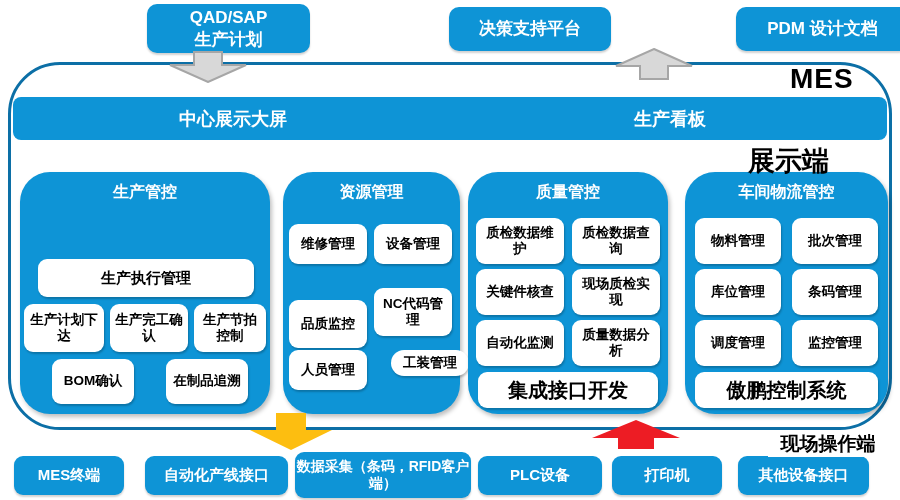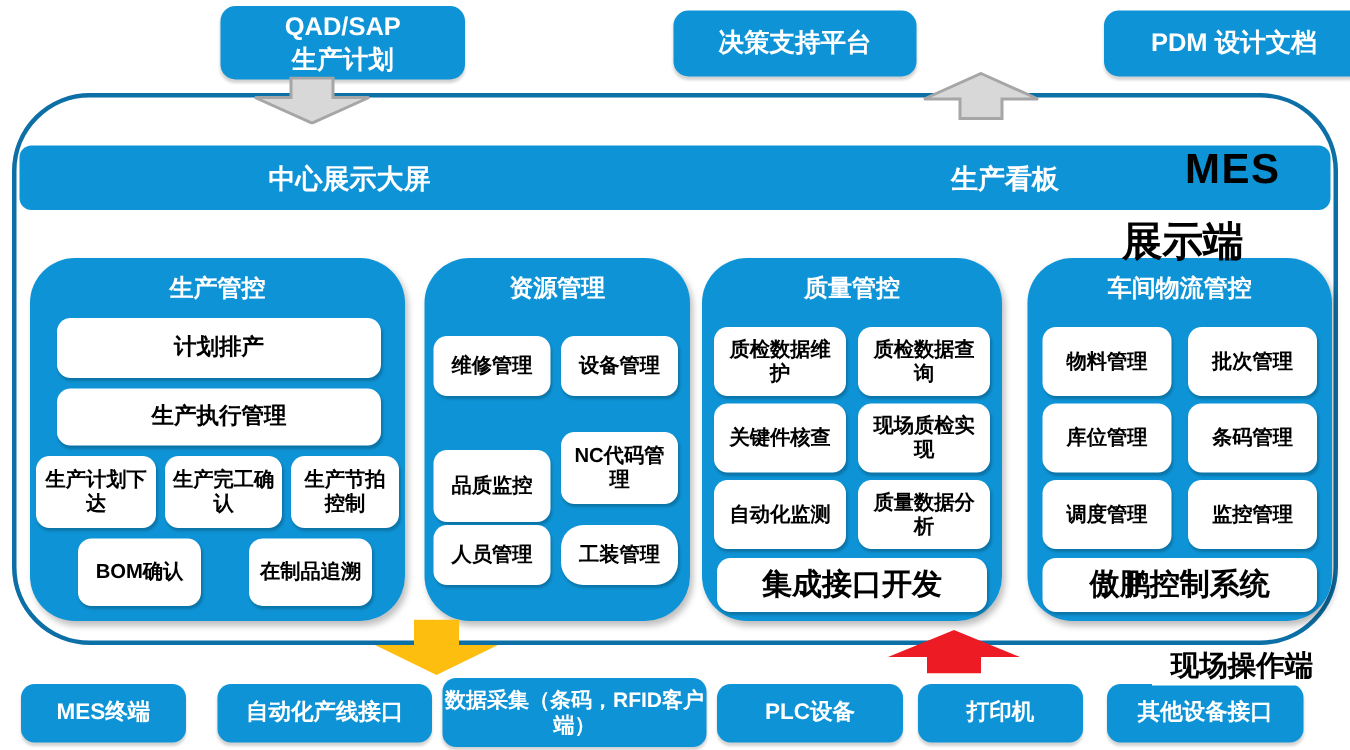--- a/index.html
+++ b/index.html
@@ -27,21 +27,21 @@
   .arrow { position:absolute; z-index:6; }
 
   
   .mes-container {
     position:absolute; left:8px; top:62px; width:884px; height:368px;
     border:3px solid var(--container-border,#0c6fa6);
     border-radius:52px; background:#fff; z-index:1;
   }
   .mes-title {
     position:absolute; left:790px; top:63px; z-index:5;
-    font-size:28px; font-weight:800; color:#000; letter-spacing:1px;margin-top:34px;
+    font-size:28px; font-weight:800; color:#000; letter-spacing:1px;
   }
   .display-bar {
     position:absolute; left:13px; top:97px; width:874px; height:43px;
     background:var(--primary-blue,#0e94d6); border-radius:8px; z-index:2;
   }
   .display-bar .half {
     position:absolute; top:0; height:100%;
     display:flex; align-items:center; justify-content:center;
     color:#fff; font-weight:bold; font-size:18px;
   }
@@ -99,37 +99,36 @@
   <div class="mes-title">MES</div>
 
   <div class="display-bar">
     <div class="half half-left">中心展示大屏</div>
     <div class="half half-right">生产看板</div>
   </div>
   <div class="side-label label-display">展示端</div>
 
   <div class="panel" style="left:20px; width:250px;">
     <div class="panel-title">生产管控</div>
-    <div class="wbox" style="left:18px; top:40px; width:216px; height:40px; font-size:15px;">计划排产</div>
     <div class="wbox" style="left:18px; top:87px; width:216px; height:38px; font-size:15px;">生产执行管理</div>
     <div class="wbox" style="left:4px;  top:132px; width:80px; height:48px;">生产计划下达</div>
     <div class="wbox" style="left:90px; top:132px; width:78px; height:48px;">生产完工确认</div>
     <div class="wbox" style="left:174px; top:132px; width:72px; height:48px;">生产节拍控制</div>
     <div class="wbox" style="left:32px; top:187px; width:82px; height:45px;">BOM确认</div>
     <div class="wbox" style="left:146px; top:187px; width:82px; height:45px;">在制品追溯</div>
   </div>
 
   <div class="panel" style="left:283px; width:177px;">
     <div class="panel-title">资源管理</div>
     <div class="wbox" style="left:6px;  top:52px; width:78px; height:40px;">维修管理</div>
     <div class="wbox" style="left:91px; top:52px; width:78px; height:40px;">设备管理</div>
     <div class="wbox" style="left:6px;  top:116px; width:78px; height:48px;margin-top:12px;">品质监控</div>
     <div class="wbox" style="left:91px; top:116px; width:78px; height:48px;">NC代码管理</div>
     <div class="wbox" style="left:6px;  top:178px; width:78px; height:40px;">人员管理</div>
-    <div class="wbox" style="left:91px; top:178px; width:78px; height:40px;border-radius:15px;">工装管理</div>
+    <div class="wbox" style="left:108px; top:178px; width:78px; height:26px;border-radius:15px;">工装管理</div>
   </div>
 
   <div class="panel" style="left:468px; width:200px;">
     <div class="panel-title">质量管控</div>
     <div class="wbox" style="left:8px;   top:46px; width:88px; height:46px;">质检数据维护</div>
     <div class="wbox" style="left:104px; top:46px; width:88px; height:46px;">质检数据查询</div>
     <div class="wbox" style="left:8px;   top:97px; width:88px; height:46px;">关键件核查</div>
     <div class="wbox" style="left:104px; top:97px; width:88px; height:46px;">现场质检实现</div>
     <div class="wbox" style="left:8px;   top:148px; width:88px; height:46px;">自动化监测</div>
     <div class="wbox" style="left:104px; top:148px; width:88px; height:46px;">质量数据分析</div>

